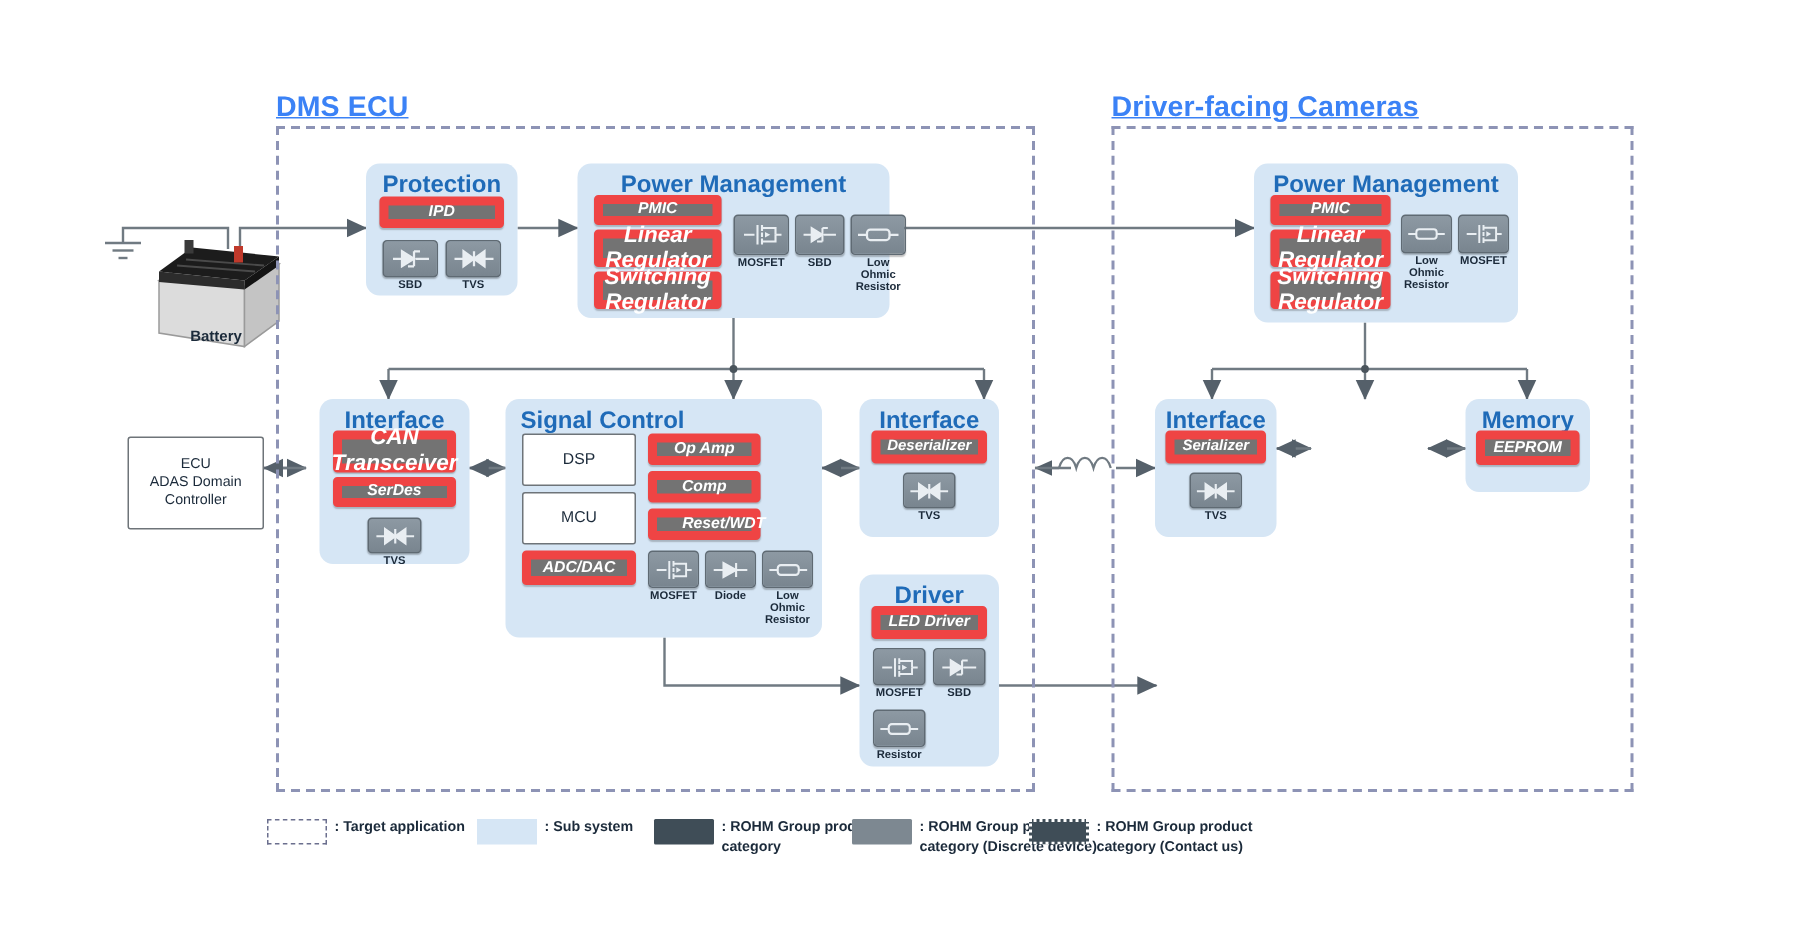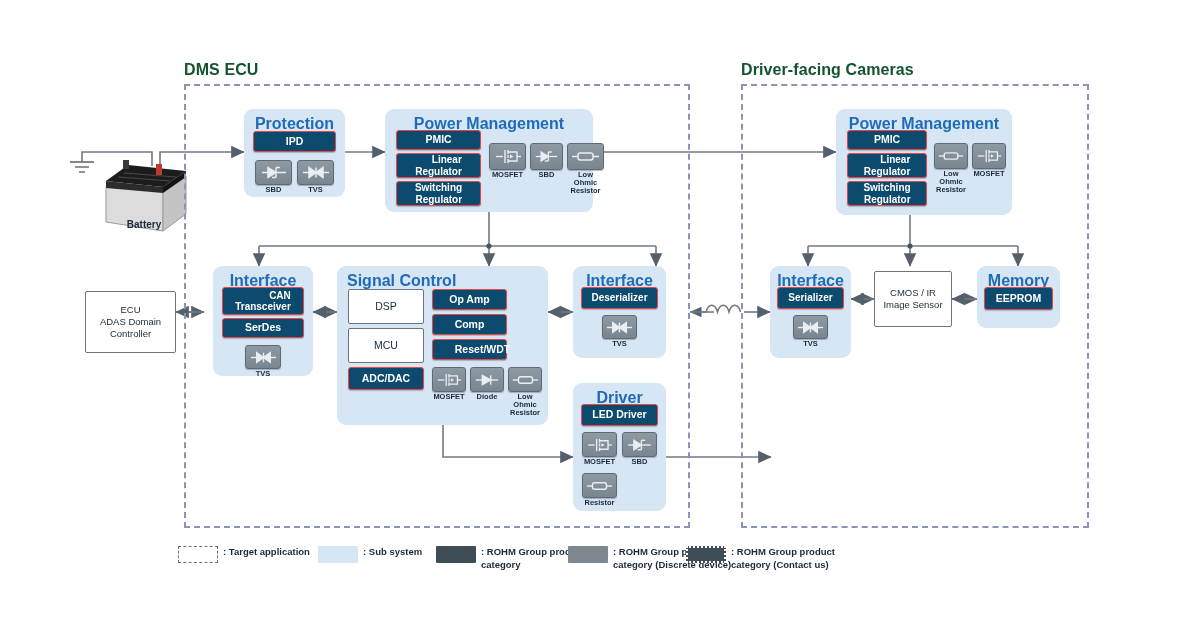--- a/index.html
+++ b/index.html
@@ -14,45 +14,46 @@
   .abs{position:absolute;box-sizing:border-box;}
 
   
   .target-region{
     position:absolute;box-sizing:border-box;
     border:2px dashed #8d93b5;
     background:transparent;
   }
   .region-title{
     position:absolute;
-    font-size:16px;font-weight:bold;color:#14532d;
-    letter-spacing:.1px;white-space:nowrap;
+    font-size:19px;font-weight:bold;color:#3b82f6;
+    letter-spacing:.1px;white-space:nowrap;text-decoration:underline;
   }
 
   
   .subsys{
     position:absolute;box-sizing:border-box;
     background:#d6e6f5;border-radius:9px;
   }
   .subsys-title{
     position:absolute;left:0;right:0;top:6px;
     text-align:center;font-size:16px;font-weight:bold;
     color:#1f6bb8;white-space:nowrap;
   }
 
   
   .prod{
     position:absolute;box-sizing:border-box;
-    background:#0c4a6e;border:1px solid #ef4444;border-radius:3px;
+    background:#737373;border:6px solid #ef4444;border-radius:3px;
     color:#ffffff;font-size:10.5px;font-weight:bold;
     display:flex;align-items:center;justify-content:center;
     text-align:center;line-height:1.12;
     box-shadow:0 1px 1px rgba(0,0,0,.22);
-  }
-  .prod.two-line{font-size:10px;text-align:right;}
+    font-style:italic;
+  }
+  .prod.two-line{font-size:15px;}
 
   
   .nonrohm{
     position:absolute;box-sizing:border-box;
     background:#ffffff;border:1px solid #6e7479;border-radius:2px;
     color:#1b2a3a;font-size:10.5px;
     display:flex;align-items:center;justify-content:center;
     text-align:center;line-height:1.25;
   }
 
@@ -461,22 +462,20 @@
             <path d="M22,8.5 L28,8.5"></path>
           <polygon points="8,3.5 8,13.5 15,8.5" fill="#e9eef2"></polygon>
           <polygon points="22,3.5 22,13.5 15,8.5" fill="#e9eef2"></polygon>
           <path d="M15,3.5 L15,13.5"></path>
         </g>
       </svg>
     </div>
     <div class="disc-label" style="left:23px;top:74px;width:35px;">TVS</div>
   </div>
 
-  <div class="nonrohm" style="left:874px;top:271px;width:78px;height:56px;white-space:pre-line;font-size:9.5px;">CMOS / IR
-Image Sensor</div>
 
   <div class="subsys" style="left:977px;top:266px;width:83px;height:62px;">
     <div class="subsys-title">Memory</div>
     <div class="prod" style="left:7px;top:21px;width:69px;height:23px;">EEPROM</div>
   </div>
 
 
   <div id="legend">
     <div class="lg-item" style="left:0px;top:0px;">
       <span class="lg-sw target"></span>

